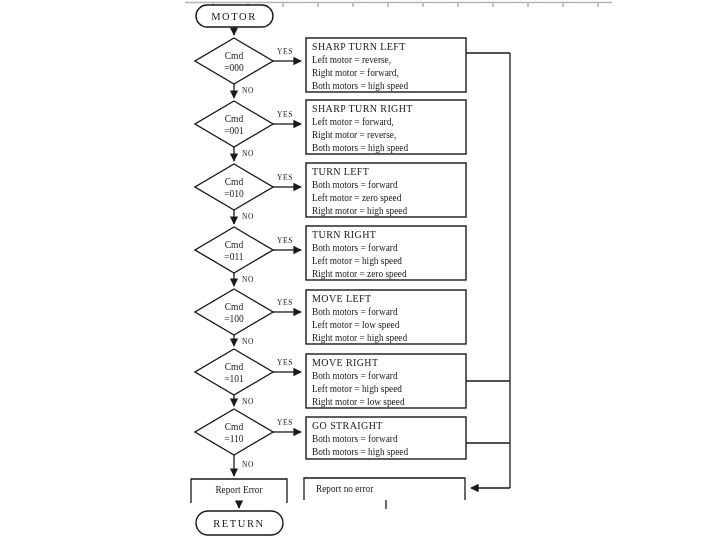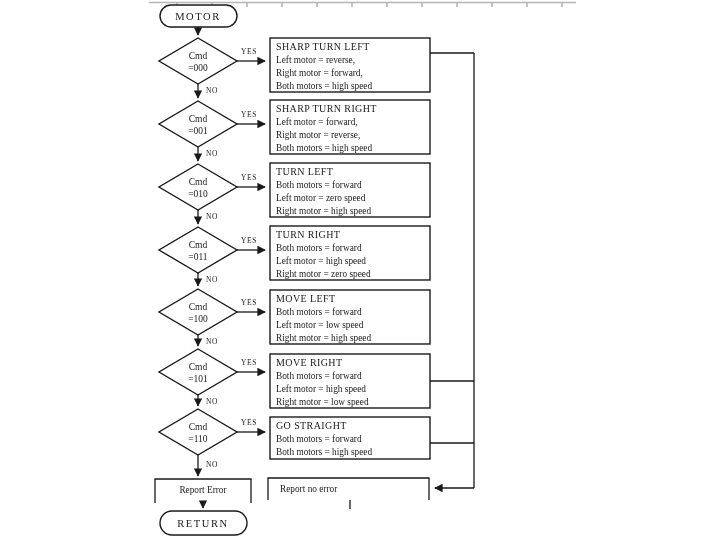--- a/index.html
+++ b/index.html
@@ -1,16 +1,16 @@
 <!DOCTYPE html>
 <html><head>
 <meta charset="utf-8">
 <style>
   html,body{margin:0;padding:0;background:#ffffff;}
-  .canvas{position:relative;width:576px;height:540px;background:#ffffff;overflow:hidden;}
+  .canvas{position:relative;width:576px;height:540px;background:#ffffff;overflow:hidden;padding-left:36px;}
   svg{display:block;}
   .t{font-family:"Liberation Serif",serif;fill:#1a1a1a;}
   .title{font-size:10px;letter-spacing:0.4px;}
   .body{font-size:9.3px;}
   .dec{font-size:9.5px;text-anchor:middle;}
   .yn{font-size:7.5px;letter-spacing:0.6px;}
   .term{font-size:10.5px;letter-spacing:1.6px;text-anchor:middle;}
   .ln{stroke:#1a1a1a;stroke-width:1.3;fill:none;}
   .shape{stroke:#1a1a1a;stroke-width:1.4;fill:#ffffff;}
   .ruler{stroke:#b4b4bc;stroke-width:1.6;fill:none;}

